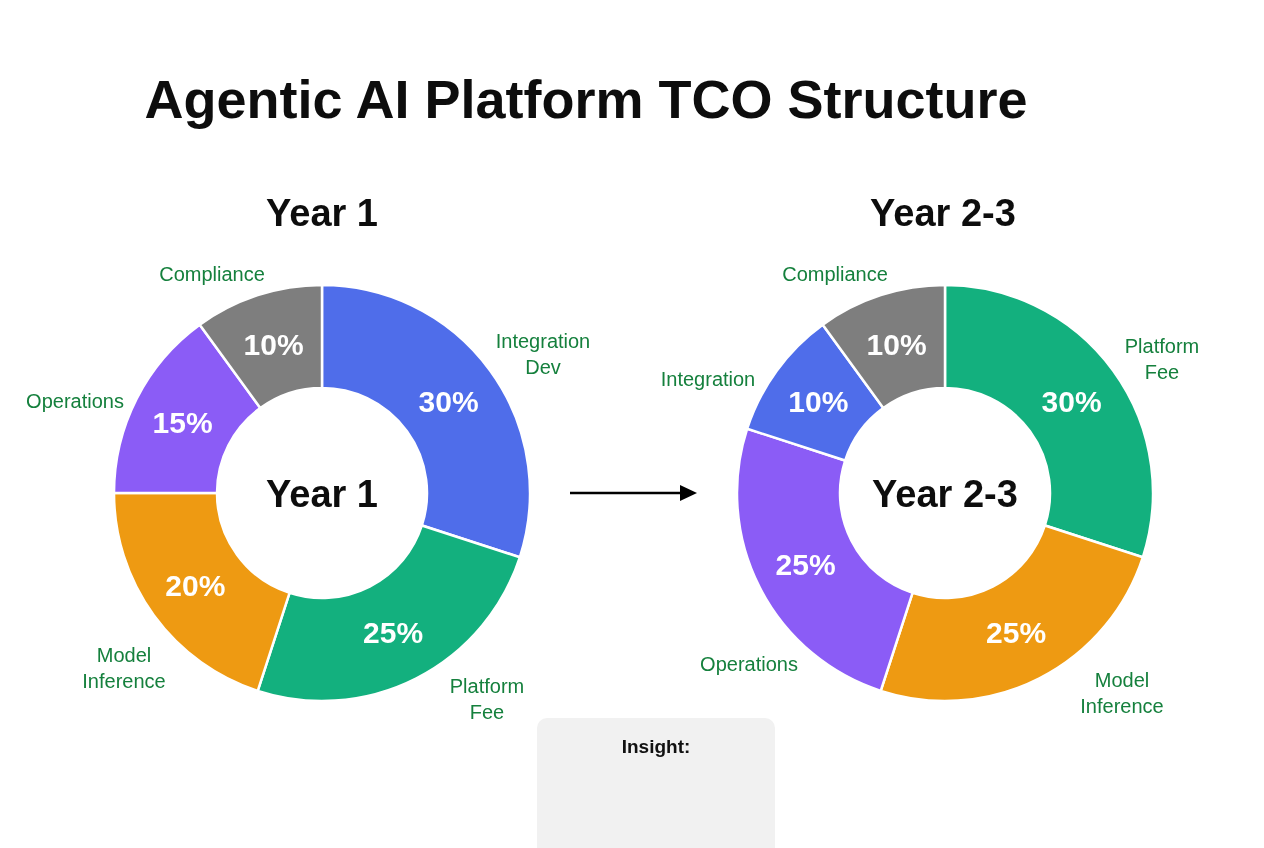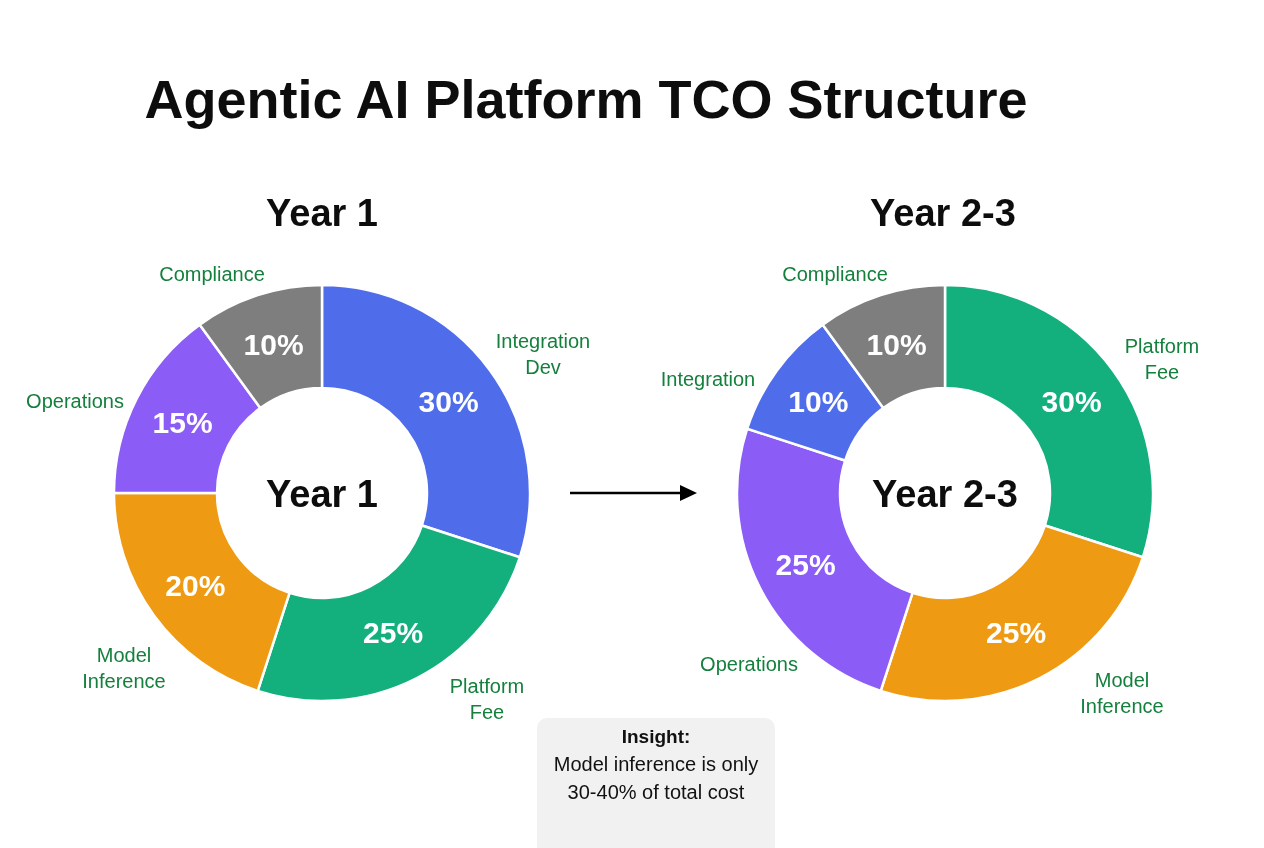--- a/index.html
+++ b/index.html
@@ -7,21 +7,21 @@
          font-family: "Liberation Sans", sans-serif; color: #111; }
   .title { position: absolute; left: 0; top: 68px; width: 1172px; text-align: center;
            font-size: 54px; font-weight: bold; letter-spacing: 0px; color: #0d0d0d; }
   .chart-title { position: absolute; top: 192px; font-size: 38px; font-weight: bold;
                  text-align: center; width: 300px; color: #0d0d0d; }
   svg.donuts { position: absolute; left: 0; top: 0; }
   .ext-label { position: absolute; font-size: 20px; color: #15803d; line-height: 26px;
                text-align: center; white-space: pre-line; }
   .insight { position: absolute; left: 537px; top: 718px; width: 238px; height: 140px;
              background: #f1f1f1; border-radius: 10px; text-align: center; }
-  .insight-head { font-size: 19px; font-weight: bold; margin-top: 6px; line-height: 26px; }
+  .insight-head { font-size: 19px; font-weight: bold; margin-top: 16px; line-height: 26px; }
   .insight-body { font-size: 20px; line-height: 28px; white-space: pre-line; }
 </style>
 </head>
 <body>
 
 <div class="title">Agentic AI Platform TCO Structure</div>
 
 <div class="chart-title" style="left:172px;">Year 1</div>
 <div class="chart-title" style="left:793px;">Year 2-3</div>
 
@@ -71,15 +71,13 @@
 Fee</div>
     <div class="ext-label" style="left: 1052px; width: 140px; top: 667px;">Model
 Inference</div>
     <div class="ext-label" style="left: 679px; width: 140px; top: 651px;">Operations</div>
     <div class="ext-label" style="left: 638px; width: 140px; top: 366px;">Integration</div>
     <div class="ext-label" style="left: 765px; width: 140px; top: 261px;">Compliance</div>
   </div>
 
 <div class="insight">
   <div class="insight-head">Insight:</div>
-  <div class="insight-body">Model inference is only
-30-40% of total cost</div>
 </div>
 
 </body></html>

